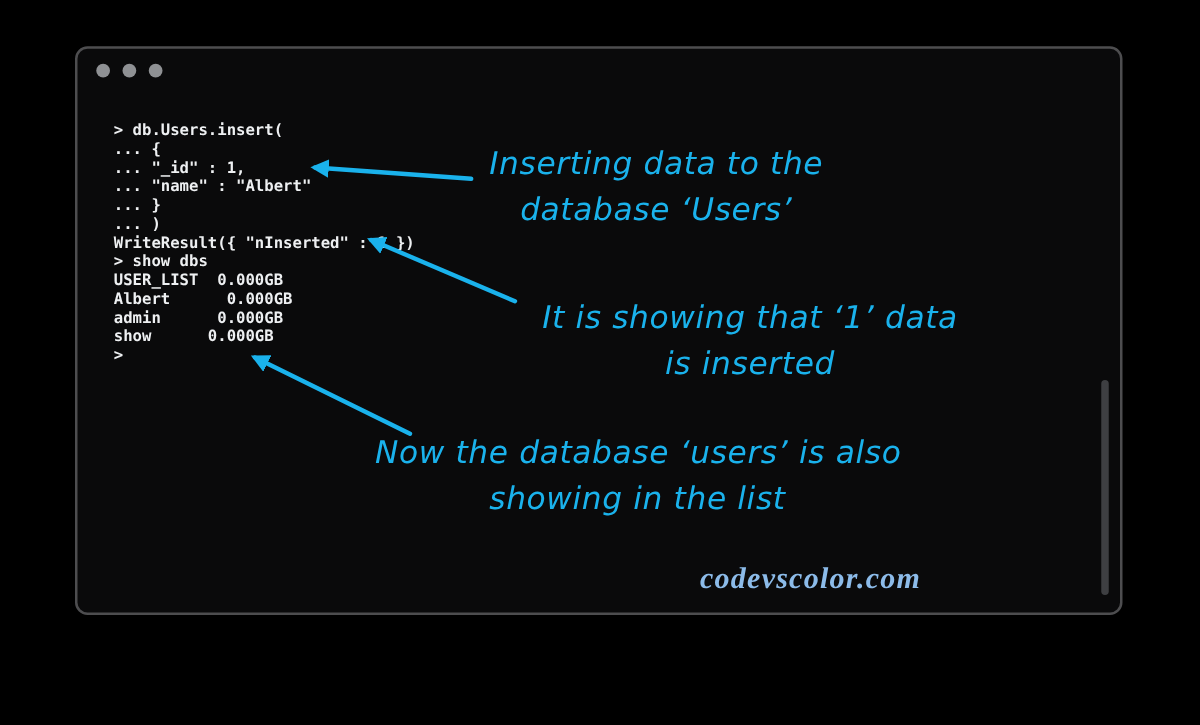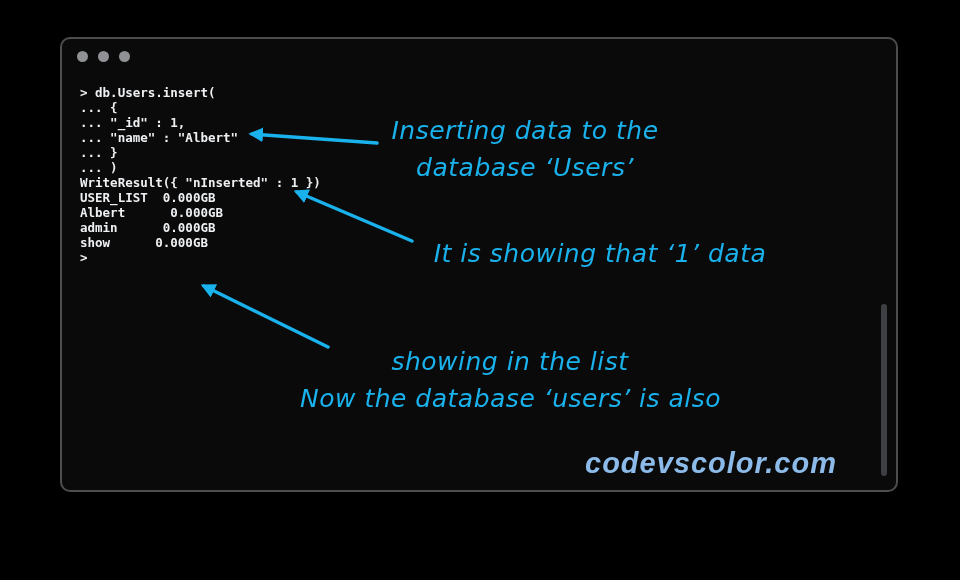--- a/index.html
+++ b/index.html
@@ -26,21 +26,21 @@
   }
   .dot {
     width: 11px; height: 11px; border-radius: 50%;
     background: var(--dot, #8f9194);
     display: inline-block;
   }
 
   
   .term {
     position: absolute; left: 18px; top: 46px;
-    margin: 0;
+    margin: 11px;
     font-family: "DejaVu Sans Mono", monospace;
     font-weight: bold;
     font-size: 12.5px; line-height: 15px;
     color: var(--terminal-text, #eef0f2);
     white-space: pre;
     letter-spacing: 0px;
   }
 
   
   .scrollbar-thumb {
@@ -59,25 +59,25 @@
     letter-spacing: 0.5px;
     text-align: center;
     white-space: nowrap;
   }
   .ann-insert { left: 370px; top: 112px; width: 310px; }
   .ann-result { left: 418px; top: 235px; width: 364px; }
   .ann-list   { left: 300px; top: 343px; width: 420px; }
 
   .watermark {
     position: absolute; left: 560px; top: 448px; width: 302px;
-    text-align: center;
+    text-align: left;
     color: var(--watermark-color, #8cbbe9);
-    font-family: Liberation Sans, sans-serif;
+    font-family: Liberation Serif, serif;
     font-style: italic; font-weight: bold;
-    font-size: 29px; line-height: 30px;
+    font-size: 24px; line-height: 30px;
     letter-spacing: 1px;
   }
 
   
   .arrows {
     position: absolute; left: 0; top: 0;
     width: 960px; height: 580px;
     pointer-events: none;
   }
   .arrows line { stroke: var(--accent, #1ab2ec); stroke-width: 3.5; stroke-linecap: round; }
@@ -89,37 +89,38 @@
 <div class="stage">
 
   <div class="window">
 
     <div class="titlebar">
       <span class="dot"></span>
       <span class="dot"></span>
       <span class="dot"></span>
     </div>
 
-    <pre class="term"><div>&gt; db.Users.insert(</div><div>... {</div><div>... "_id" : 1,</div><div>... "name" : "Albert"</div><div>... }</div><div>... )</div><div>WriteResult({ "nInserted" : 1 })</div><div>USER_LIST  0.000GB</div><div>Albert      0.000GB</div><div>admin      0.000GB</div><div>show      0.000GB</div><div>&gt;</div></pre>
+    <pre class="term"><div>&gt; db.Users.insert(</div><div>... {</div><div>... "_id" : 1,</div><div>... "name" : "Albert"</div><div>... }</div><div>... )</div><div>WriteResult({ "nInserted" : 1 })</div><div>&gt; show dbs</div><div>USER_LIST  0.000GB</div><div>Albert      0.000GB</div><div>admin      0.000GB</div><div>show      0.000GB</div><div>&gt;</div></pre>
 
     <div class="scrollbar-thumb"></div>
   </div>
 
   <div class="ann ann-insert">
     <div>Inserting data to the</div>
     <div>database ‘Users’</div>
   </div>
 
   <div class="ann ann-result">
     <div>It is showing that ‘1’ data</div>
+    <div>is inserted</div>
   </div>
 
   <div class="ann ann-list">
+    <div>Now the database ‘users’ is also</div>
     <div>showing in the list</div>
-    <div>Now the database ‘users’ is also</div>
   </div>
 
   <div class="watermark">codevscolor.com</div>
 
   <svg class="arrows" viewBox="0 0 960 580" xmlns="http://www.w3.org/2000/svg">
     <defs>
       <marker id="ah" viewBox="0 0 10 10" refX="7.5" refY="5" markerWidth="4.2" markerHeight="4.2" orient="auto-start-reverse">
         <path d="M0,0 L10,5 L0,10 z"></path>
       </marker>
     </defs>

